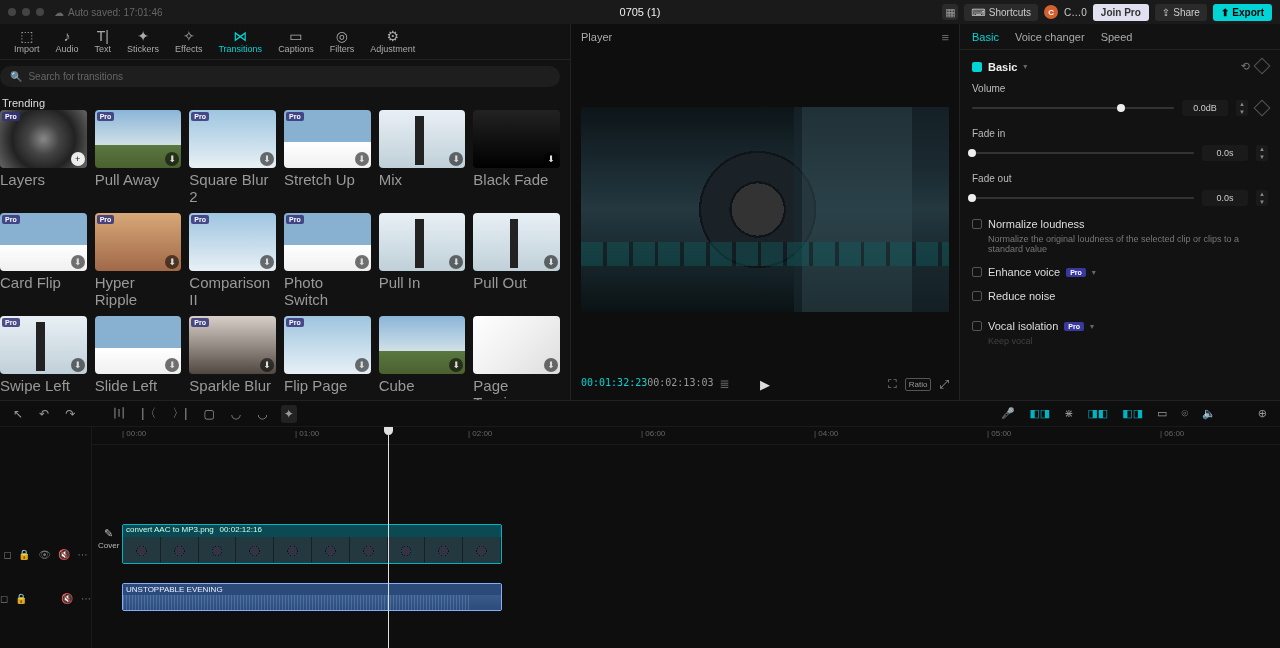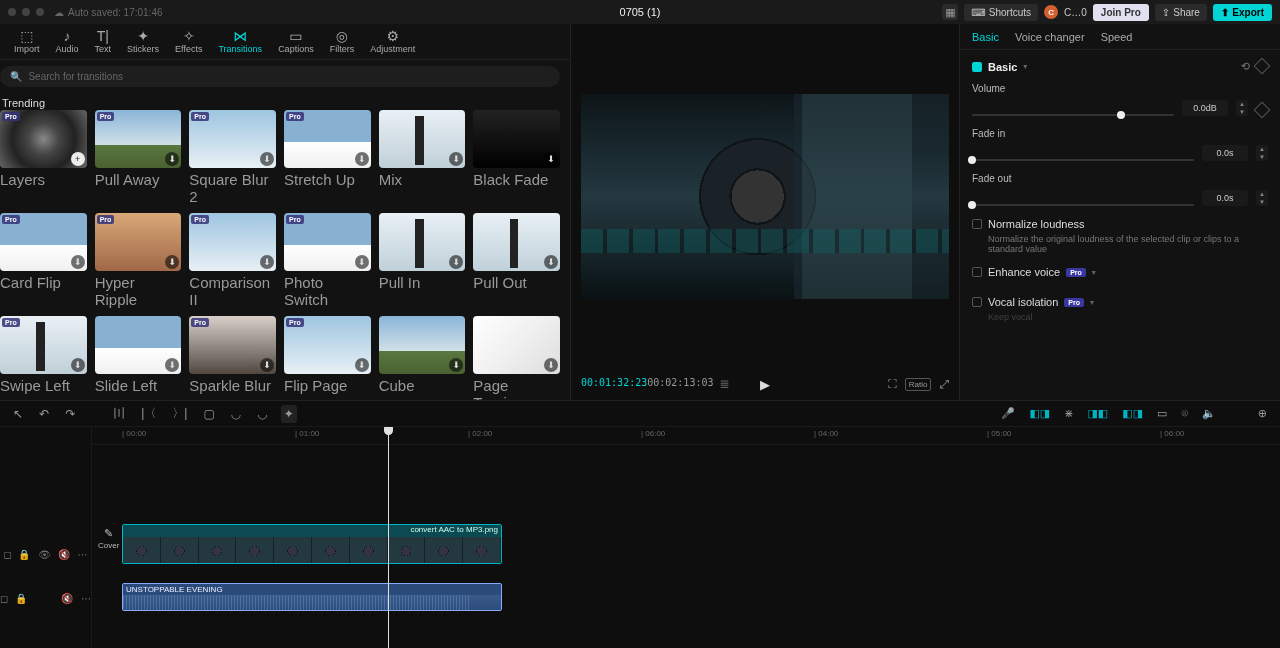--- a/index.html
+++ b/index.html
@@ -82,21 +82,21 @@
 .r-tabs { height: 26px; display: flex; align-items: center; gap: 16px; padding: 0 12px; border-bottom: 1px solid #222; font-size: 11px; }
 .r-tab { color: #aaa; cursor: pointer; }
 .r-tab.active { color: #00d4d4; }
 .r-body { flex: 1; padding: 10px 12px; overflow-y: auto; }
 .r-section-head { display: flex; align-items: center; gap: 6px; margin-bottom: 10px; }
 .r-check { width: 10px; height: 10px; background: #00d4d4; border-radius: 2px; }
 .r-head-icons { margin-left: auto; display: flex; gap: 6px; color: #777; }
 .r-head-icons span { cursor: pointer; }
 .param { margin-bottom: 12px; }
 .param-label { color: #bbb; font-size: 10px; margin-bottom: 6px; }
-.param-row { display: flex; align-items: flex-end; gap: 8px; }
+.param-row { display: flex; align-items: center; gap: 8px; }
 .slider { flex: 1; height: 2px; background: #333; position: relative; border-radius: 2px; }
 .knob { width: 8px; height: 8px; background: #eee; border-radius: 50%; position: absolute; top: -3px; transform: translateX(-50%); cursor: pointer; }
 .val-box { width: 46px; height: 16px; background: #1a1a1a; border-radius: 3px; display: flex; align-items: center; justify-content: center; font-size: 9px; color: #ccc; }
 .stepper { width: 12px; height: 16px; background: #1a1a1a; border-radius: 2px; display: flex; flex-direction: column; }
 .stepper span { flex:1; display:flex; align-items:center; justify-content:center; font-size:6px; color:#888; cursor:pointer; }
 .diamond { width: 12px; height: 12px; border: 1px solid #555; transform: rotate(45deg); cursor: pointer; }
 .toggle-row { display: flex; align-items: center; gap: 6px; margin: 12px 0 4px; }
 .toggle-empty { width: 10px; height: 10px; border: 1px solid #555; border-radius: 2px; cursor: pointer; }
 .toggle-label { color: #ddd; font-size: 11px; font-weight: 500; }
 .toggle-desc { color: #777; font-size: 9px; margin-left: 16px; margin-bottom: 8px; }
@@ -121,21 +121,21 @@
 
 .track-left-row { height: 44px; display: flex; align-items: center; justify-content: center; gap: 7px; color: #777; font-size: 10px; }
 .track-left-row span { cursor: pointer; }
 .cover-btn { display: flex; flex-direction: column; align-items: center; gap: 1px; margin-right: 4px; color: #bbb; cursor: pointer; }
 
 .track-row { position: absolute; left: 0; right: 0; height: 44px; }
 .track-row.video { top: 95px; }
 .track-row.audio { top: 150px; }
 
 .clip-video { position: absolute; height: 40px; top: 2px; border: 1px solid #00b4c4; border-radius: 2px; overflow: hidden; background: #0e3640; }
-.clip-video-head { height: 12px; background: #0b4a52; color: #cfe; font-size: 8px; padding: 0 3px; display:flex; align-items:flex-end; gap:6px;flex-direction:column; }
+.clip-video-head { height: 12px; background: #0b4a52; color: #cfe; font-size: 8px; padding: 0 3px; display:flex; align-items:flex-start; gap:6px; }
 .clip-video-thumbs { height: 28px; display:flex; }
 .clip-video-thumbs div { flex: 1; background: radial-gradient(circle at 50% 50%, #334 0 20%, #0f1418 20% 22%, #243840 22% 100%); border-right: 1px solid rgba(0,0,0,.4); }
 
 .clip-audio { position: absolute; height: 28px; top: 6px; border: 1px solid #88aaff; border-radius: 2px; overflow: hidden; background: #1e3a66; cursor: pointer; }
 .clip-audio-head { height: 11px; background: #2a4a7a; color: #eef; font-size: 8px; padding: 0 3px; display:flex; align-items:center; }
 .clip-audio-wave { height: 17px; background: linear-gradient(180deg, #3a5a8a 0%, #2a4a7a 100%); position: relative; }
 .clip-audio-wave::after { content:''; position:absolute; left:0; right:8%; top:0; bottom:0; background: repeating-linear-gradient(90deg, rgba(120,160,220,.35) 0 1px, transparent 1px 3px); }
 
 .tl-spacer { flex: 1; }
 .tl-left-top { height: 18px; }
@@ -383,20 +383,24 @@
                 <div class="dl-icon">⬇</div>
               </div>
               <div class="thumb-label"></div>
             </div>
           </div>
       </div>
     </div>
   </div>
 
   <div class="center">
+    <div class="player-head">
+      <span>Player</span>
+      <span class="player-menu">≡</span>
+    </div>
     <div class="player-viewport">
       <div class="preview-img"></div>
     </div>
     <div class="player-controls">
       <div class="pc-wrap">
         <span class="time-cur">00:01:32:23</span>
         <span class="time-tot">00:02:13:03</span>
         <span class="pc-icon" style="margin-left:6px;color:#666">≣</span>
         <span class="play-btn">▶</span>
         <div class="pc-right">
@@ -477,20 +481,24 @@
       <div class="toggle-desc">Normalize the original loudness of the selected clip or clips to a standard value</div>
 
       <div class="toggle-row">
         <div class="toggle-empty"></div>
         <span class="toggle-label">Enhance voice</span>
         <span class="pro-tag">Pro</span>
         <span style="color:#666;font-size:8px">▾</span>
       </div>
 
 
+      <div class="toggle-row">
+        <div class="toggle-empty"></div>
+        <span class="toggle-label">Reduce noise</span>
+      </div>
 
       <div class="toggle-row" style="margin-top:18px">
         <div class="toggle-empty"></div>
         <span class="toggle-label">Vocal isolation</span>
         <span class="pro-tag">Pro</span>
         <span style="color:#666;font-size:8px">▾</span>
       </div>
       <div class="toggle-desc dim">Keep vocal</div>
     </div>
   </div>

